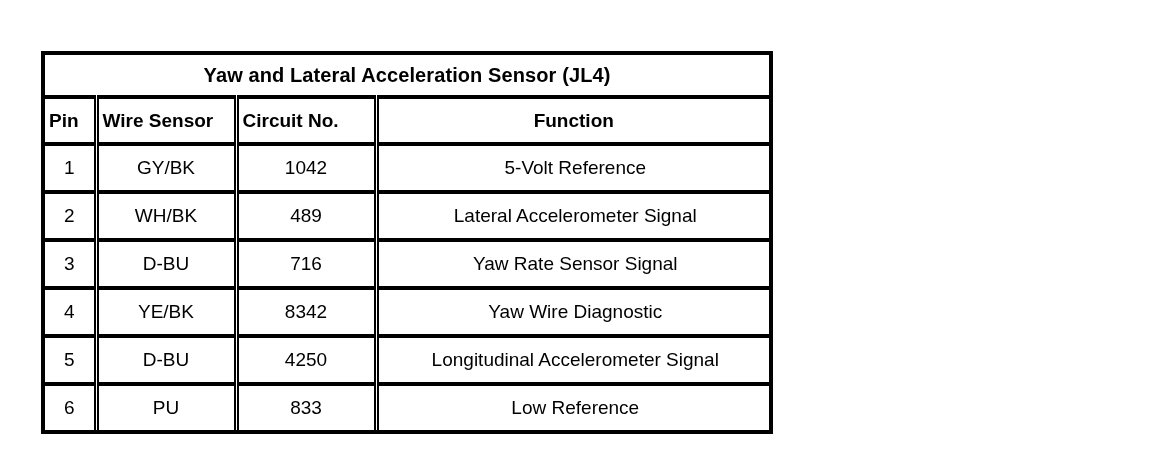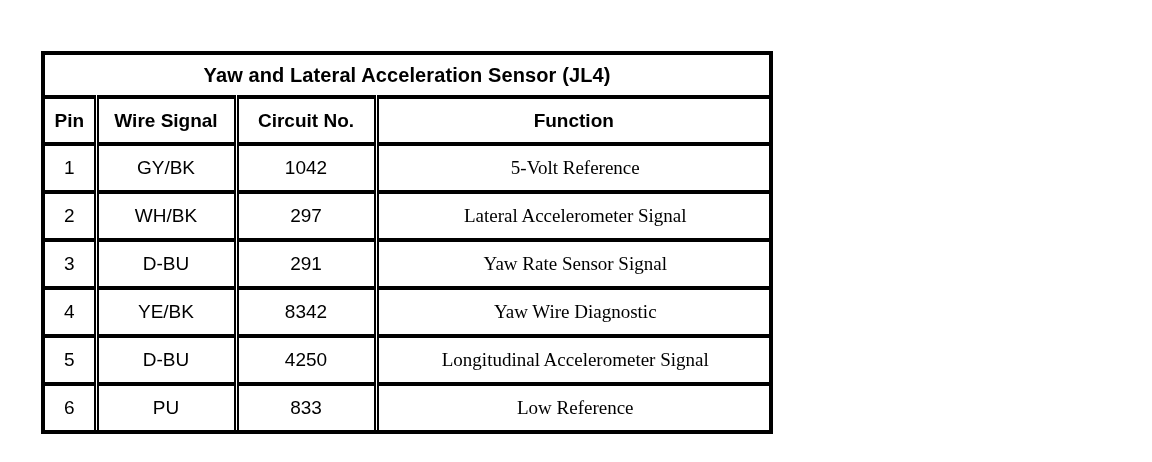--- a/index.html
+++ b/index.html
@@ -50,21 +50,20 @@
   
   .tbl td, .tbl th {
     padding: 4px;
     margin: 0;
   }
 
   .hdr-row td {
     height: 35px;
     font-weight: bold;
     font-size: 19px;
-    text-align: center;
     vertical-align: middle;
     border-bottom: 4px solid #000000;
     white-space: nowrap;
   }
 
   .data-row td {
     height: 36px;
     font-size: 19px;
     font-weight: normal;
     text-align: center;
@@ -87,21 +86,20 @@
     border-right: 4px double #000000;
   }
   
   .sep-right {
     border-right: 5px double #000000;
   }
 
   .fn-cell {
     text-align: right;
     padding-left: 7px !important;
-    font-family: Liberation Serif, serif;
   }
 
   .fn-hdr {
     text-align: center !important;
   }
 </style>
 </head>
 <body>
 
 <div id="sensor-table">
@@ -112,43 +110,43 @@
       <col class="col-circuit">
       <col class="col-function">
     </colgroup>
     <tbody>
       <tr class="title-row">
         <td colspan="4">Yaw and Lateral Acceleration Sensor (JL4)</td>
       </tr>
 
       <tr class="hdr-row">
         <td class="sep-right">Pin</td>
-        <td class="sep-right">Wire Signal</td>
+        <td class="sep-right">Wire Sensor</td>
         <td class="sep-right">Circuit No.</td>
         <td class="fn-hdr">Function</td>
       </tr>
 
       <tr class="data-row">
         <td class="sep-right">1</td>
         <td class="sep-right">GY/BK</td>
         <td class="sep-right">1042</td>
         <td class="fn-cell">5-Volt Reference</td>
       </tr>
 
       <tr class="data-row">
         <td class="sep-right">2</td>
         <td class="sep-right">WH/BK</td>
-        <td class="sep-right">297</td>
+        <td class="sep-right">489</td>
         <td class="fn-cell">Lateral Accelerometer Signal</td>
       </tr>
 
       <tr class="data-row">
         <td class="sep-right">3</td>
         <td class="sep-right">D-BU</td>
-        <td class="sep-right">291</td>
+        <td class="sep-right">716</td>
         <td class="fn-cell">Yaw Rate Sensor Signal</td>
       </tr>
 
       <tr class="data-row">
         <td class="sep-right">4</td>
         <td class="sep-right">YE/BK</td>
         <td class="sep-right">8342</td>
         <td class="fn-cell">Yaw Wire Diagnostic</td>
       </tr>
 

